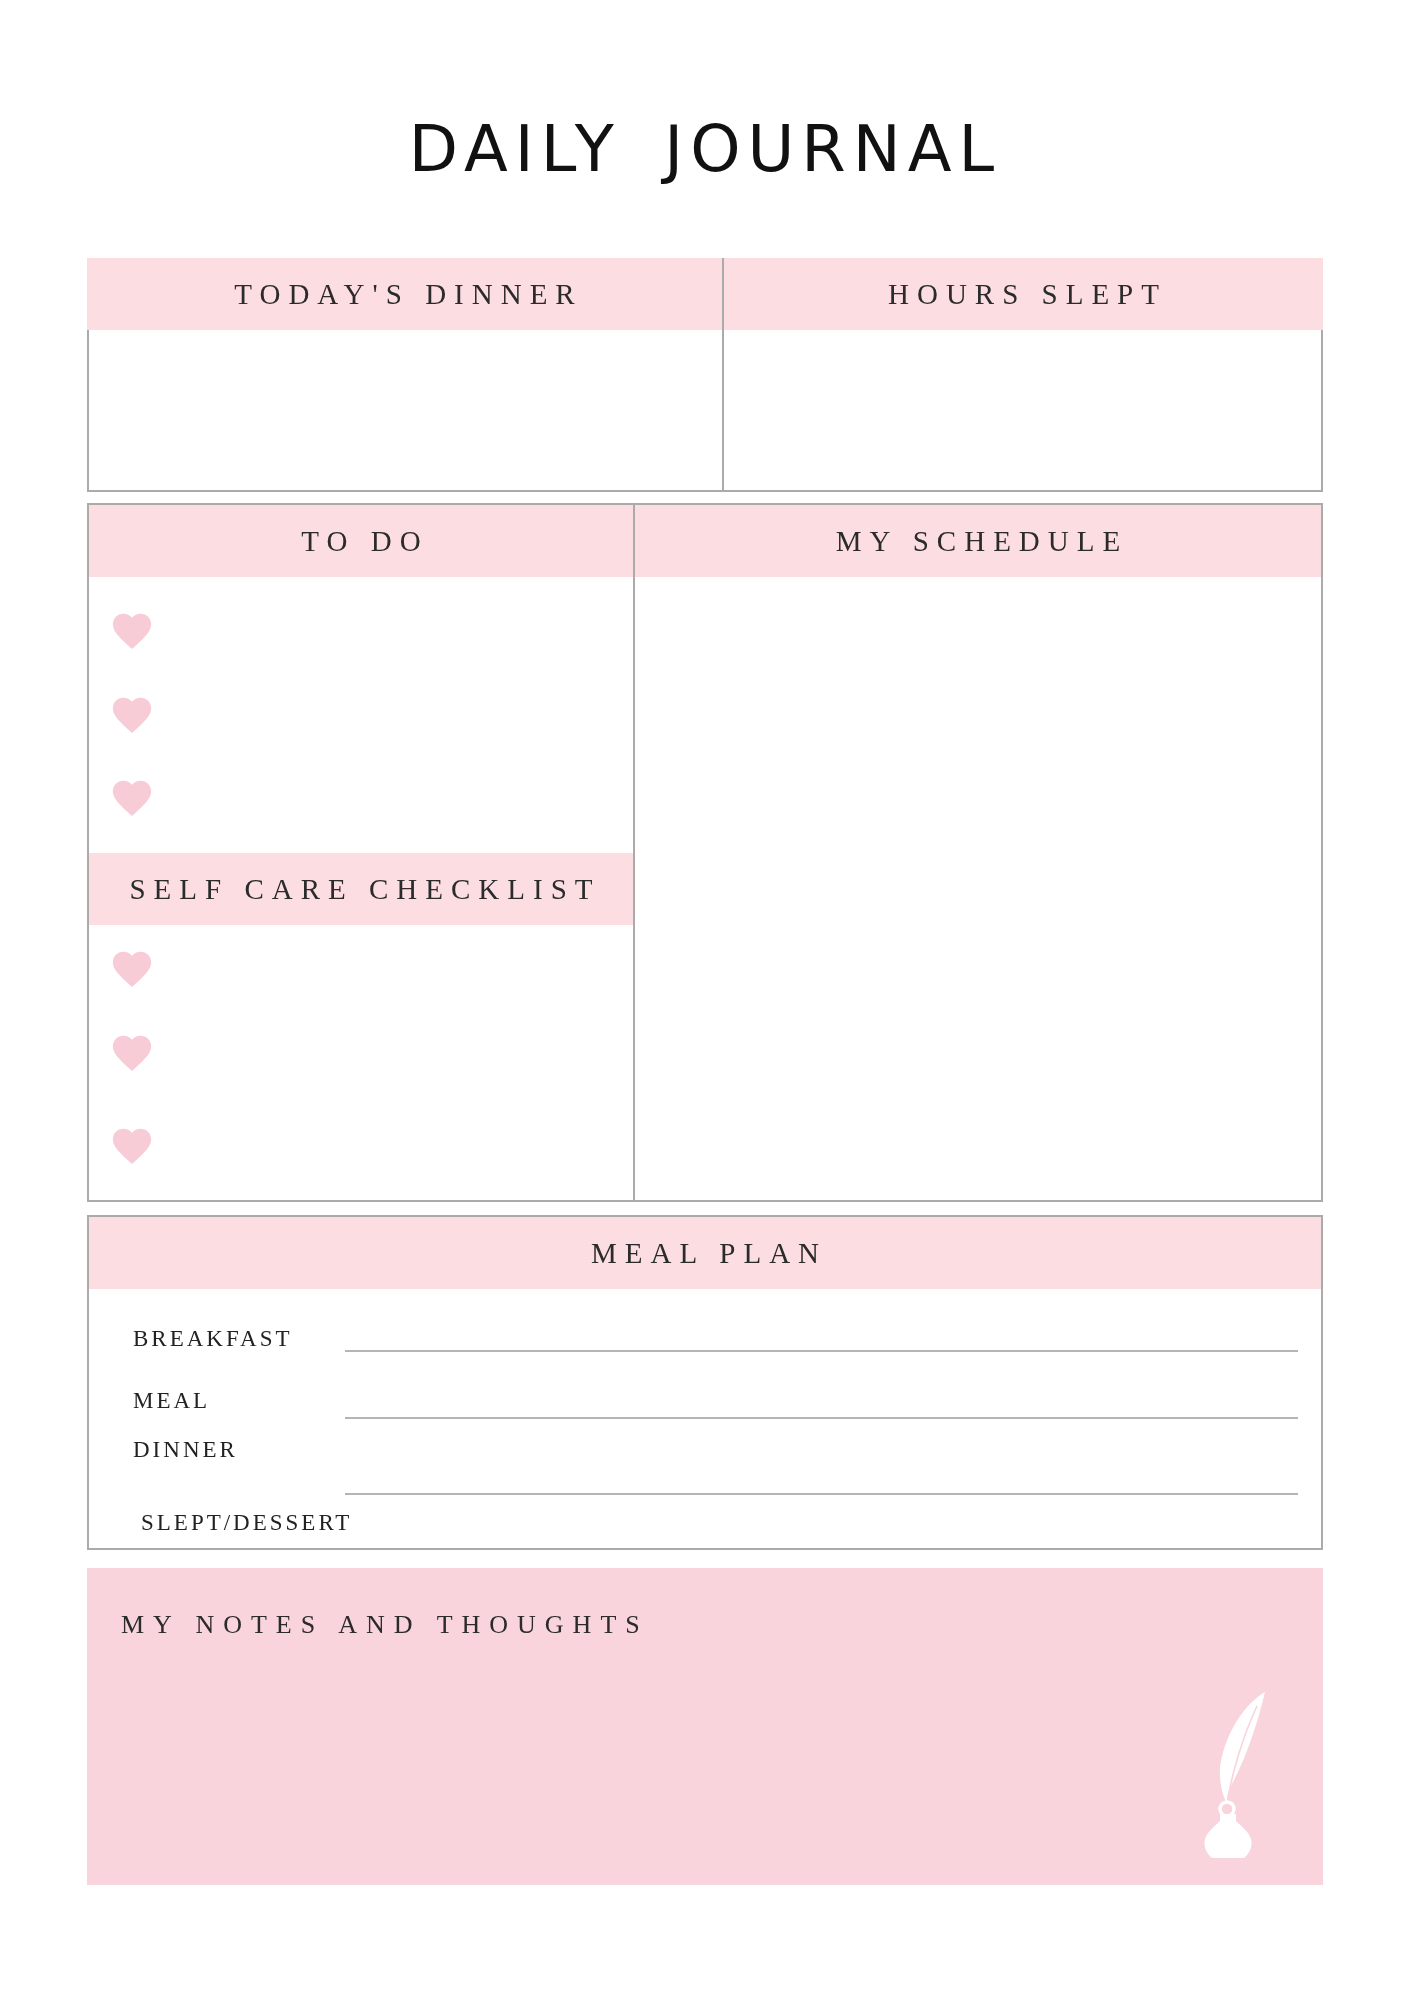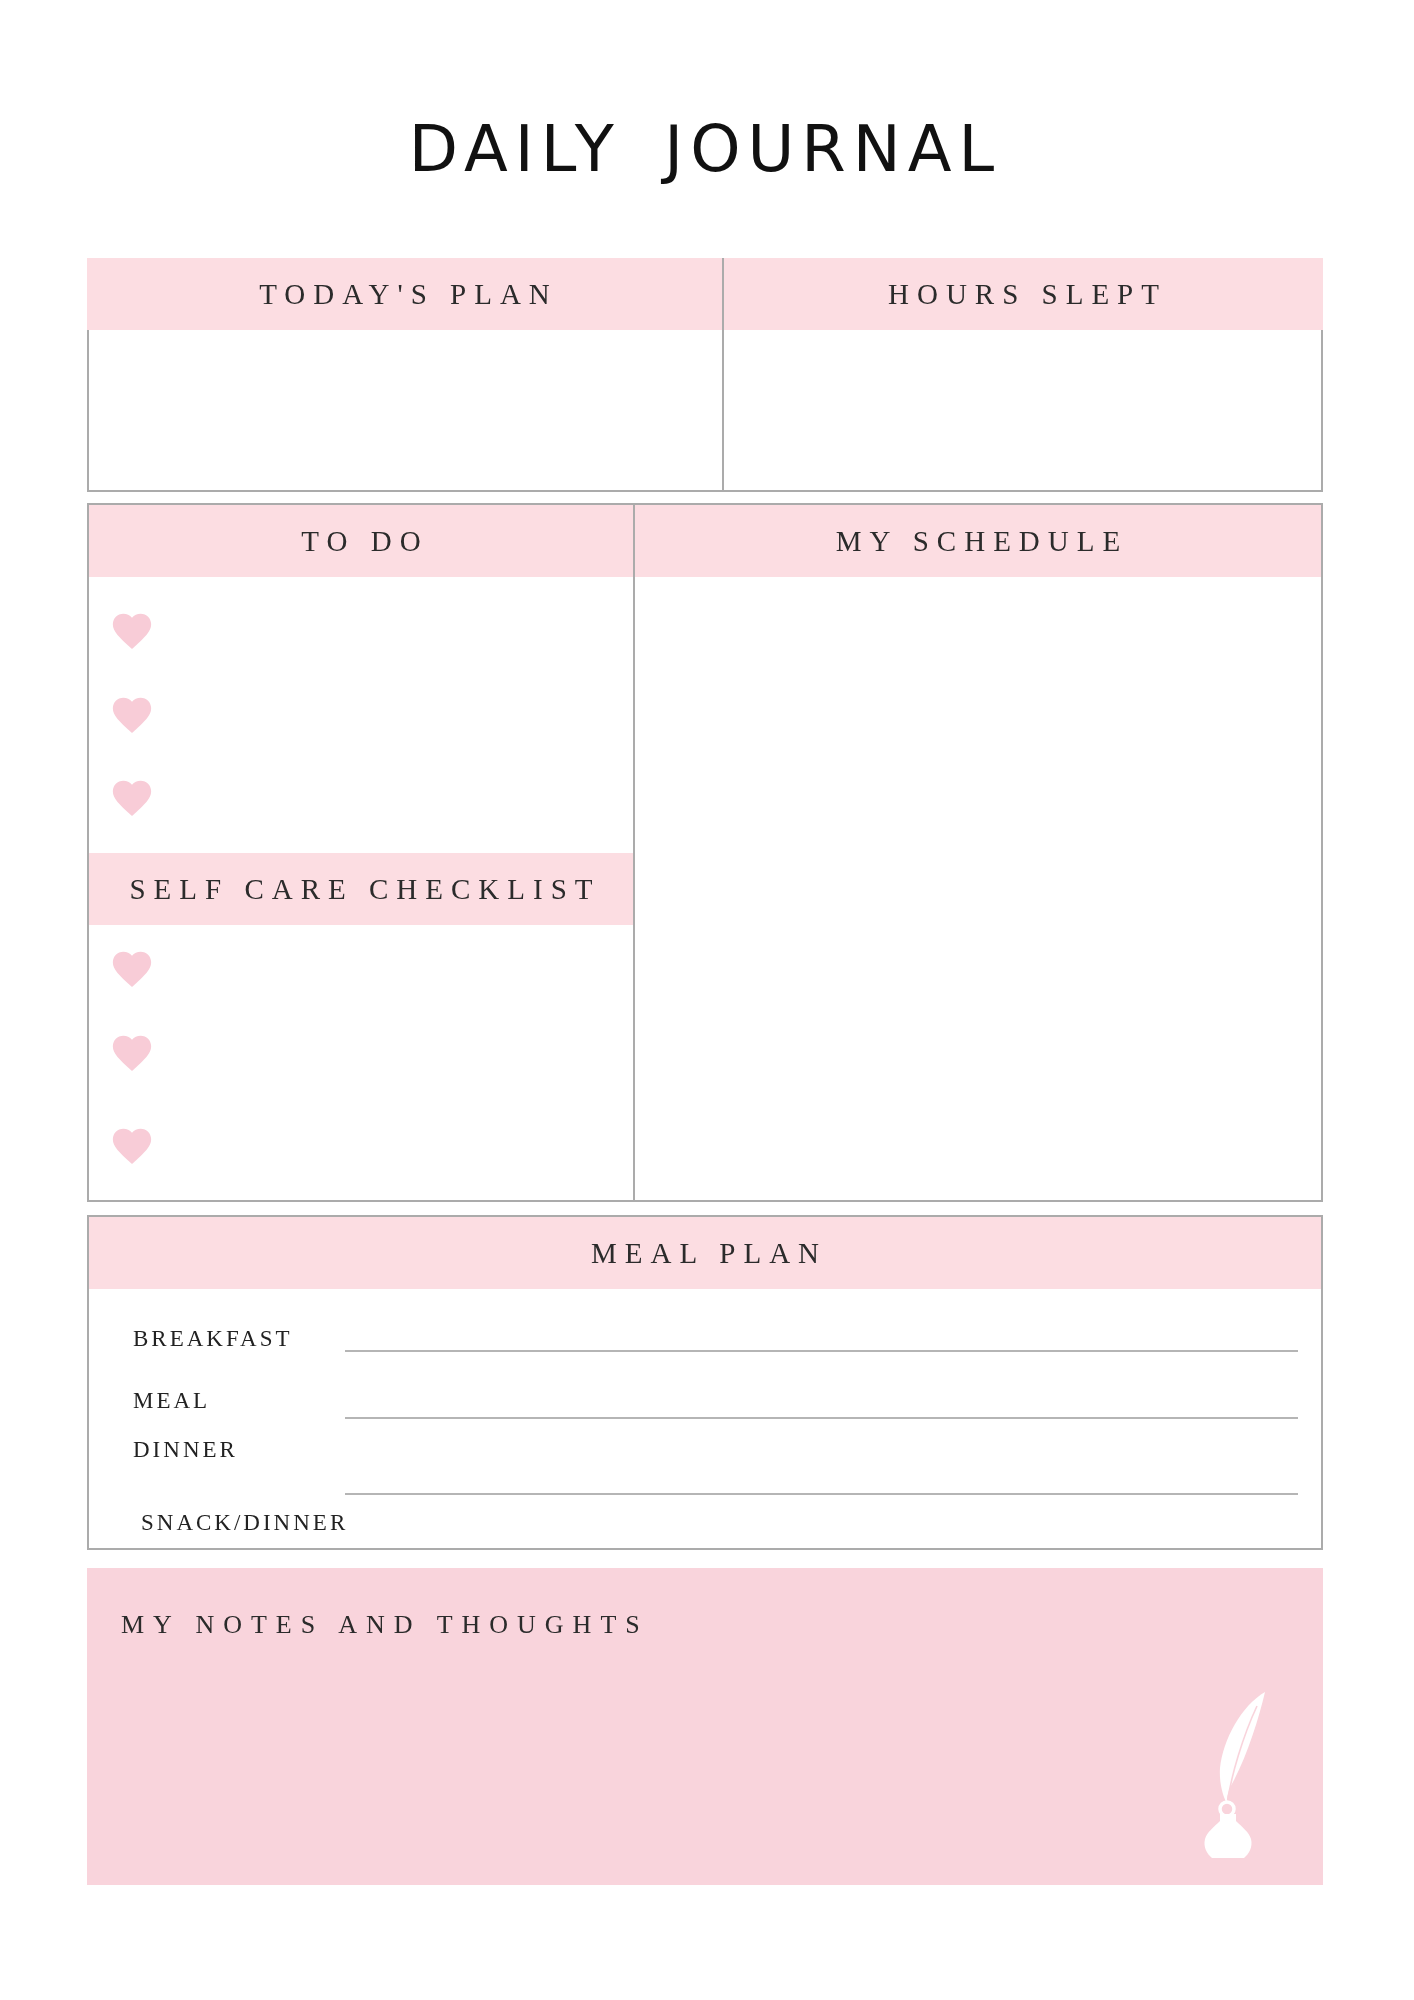--- a/index.html
+++ b/index.html
@@ -109,21 +109,21 @@
 </head>
 <body>
 
 <div class="page">
 
   <div class="page-title">DAILY JOURNAL</div>
 
   <div class="box row1">
     <div class="col col-l">
       <div class="band">
-        <span class="band-label">TODAY'S PLAN</span>
+        <span class="band-label">TODAY'S DINNER</span>
       </div>
       <div class="fill"></div>
     </div>
     <div class="col col-r">
       <div class="band">
         <span class="band-label">HOURS SLEPT</span>
       </div>
       <div class="fill"></div>
     </div>
   </div>
@@ -185,21 +185,21 @@
     <div class="band">
       <span class="band-label">MEAL PLAN</span>
     </div>
     <div class="meal-content">
       <div class="meal-label" style="top:37px">BREAKFAST</div>
       <div class="meal-line" style="top:61px"></div>
       <div class="meal-label" style="top:99px">MEAL</div>
       <div class="meal-line" style="top:128px"></div>
       <div class="meal-label" style="top:148px">DINNER</div>
       <div class="meal-line" style="top:204px"></div>
-      <div class="meal-label" style="top:221px; left:52px">SNACK/DINNER</div>
+      <div class="meal-label" style="top:221px; left:52px">SLEPT/DESSERT</div>
     </div>
   </div>
 
   <div class="notes">
     <div class="notes-title">MY NOTES AND THOUGHTS</div>
     <div class="quill">
       <svg viewBox="0 0 82 170">
 
         <path fill="#ffffff" d="M64 2 C58 28 46 66 32 92 C28 99 25 106 26 114 C22 106 18 93 19 78 C22 50 40 16 64 2 Z"></path>
         <path fill="none" stroke="#f9d4dc" stroke-width="1.6" d="M27 110 C30 86 42 46 56 16"></path>

